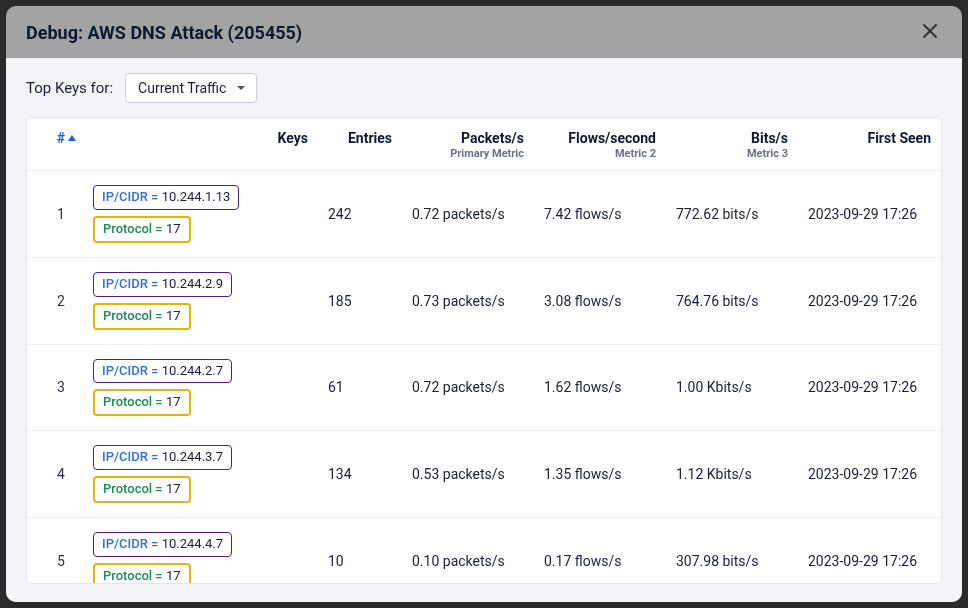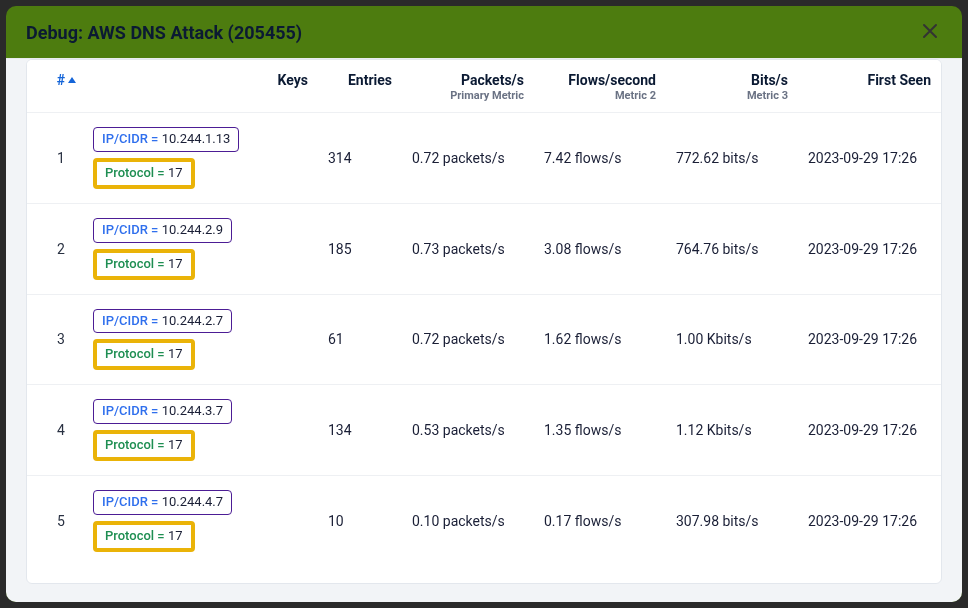--- a/index.html
+++ b/index.html
@@ -5,21 +5,21 @@
     * { box-sizing: border-box; margin: 0; padding: 0; }
     body {
       font-family: -apple-system, BlinkMacSystemFont, "Segoe UI", Roboto, Helvetica, Arial, sans-serif;
       background: #2a2a2a;
       width: 968px;
       height: 608px;
       overflow: hidden;
       padding: 6px;
     }
     .window {
-      background: #4d7c0f;
+      background: #a3a3a3;
       border-radius: 10px;
       width: 100%;
       height: 100%;
       display: flex;
       flex-direction: column;
       overflow: hidden;
     }
     .titlebar {
       display: flex;
       align-items: center;
@@ -136,41 +136,52 @@
       white-space: nowrap;
       line-height: 1.3;
     }
     .tag-ip {
       border: 1px solid #4c1d95;
       background: #fff;
     }
     .tag-ip .k { color: #2f6fed; font-weight: 500; }
     .tag-ip .v { color: #1a1f36; }
     .tag-proto {
-      border: 4px solid #eab308;
+      border: 2px solid #eab308;
       background: #fff;
     }
     .tag-proto .k { color: #1e8e52; font-weight: 500; }
     .tag-proto .v { color: #1a1f36; }
   </style>
 </head>
 <body>
 
 <div class="window">
   <div class="titlebar">
     <div class="title">Debug: AWS DNS Attack (205455)</div>
     <button class="close-btn">
       <span>
         <svg viewBox="0 0 16 16">
             <path d="M2 2 L14 14 M14 2 L2 14" stroke="#333" stroke-width="2" stroke-linecap="round" fill="none"></path>
           </svg>
       </span>
     </button>
   </div>
 
+  <div class="toolbar">
+    <span class="toolbar-label">Top Keys for:</span>
+    <div class="select">
+      <span>Current Traffic</span>
+      <span>
+        <svg viewBox="0 0 10 10">
+            <path d="M1 3 L5 7 L9 3 Z"></path>
+          </svg>
+      </span>
+    </div>
+  </div>
 
   <div class="content">
     <div class="card">
       <table>
         <thead>
           <tr>
             <th class="col-idx">
               <span class="sort-hdr">
                 <span>#</span>
                 <span>
@@ -199,21 +210,21 @@
         </thead>
         <tbody id="tbody">
             <tr>
     <td class="col-idx">1</td>
     <td class="col-keys">
       <div class="tags">
         <span class="tag tag-ip"><span class="k">IP/CIDR = </span><span class="v">10.244.1.13</span></span>
         <span class="tag tag-proto"><span class="k">Protocol = </span><span class="v">17</span></span>
       </div>
     </td>
-    <td class="col-entries">314</td>
+    <td class="col-entries">242</td>
     <td class="col-m1">0.72 packets/s</td>
     <td class="col-m2">7.42 flows/s</td>
     <td class="col-m3">772.62 bits/s</td>
     <td>2023-09-29 17:26</td>
   </tr>
             <tr>
     <td class="col-idx">2</td>
     <td class="col-keys">
       <div class="tags">
         <span class="tag tag-ip"><span class="k">IP/CIDR = </span><span class="v">10.244.2.9</span></span>

